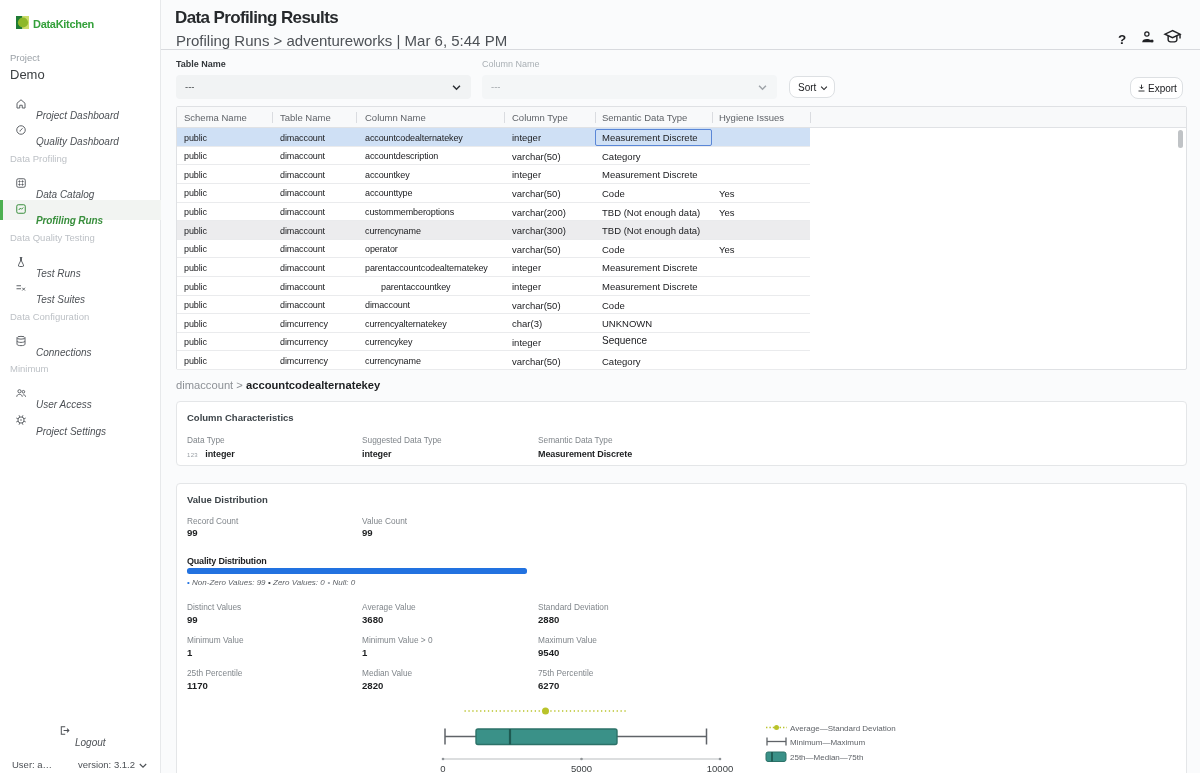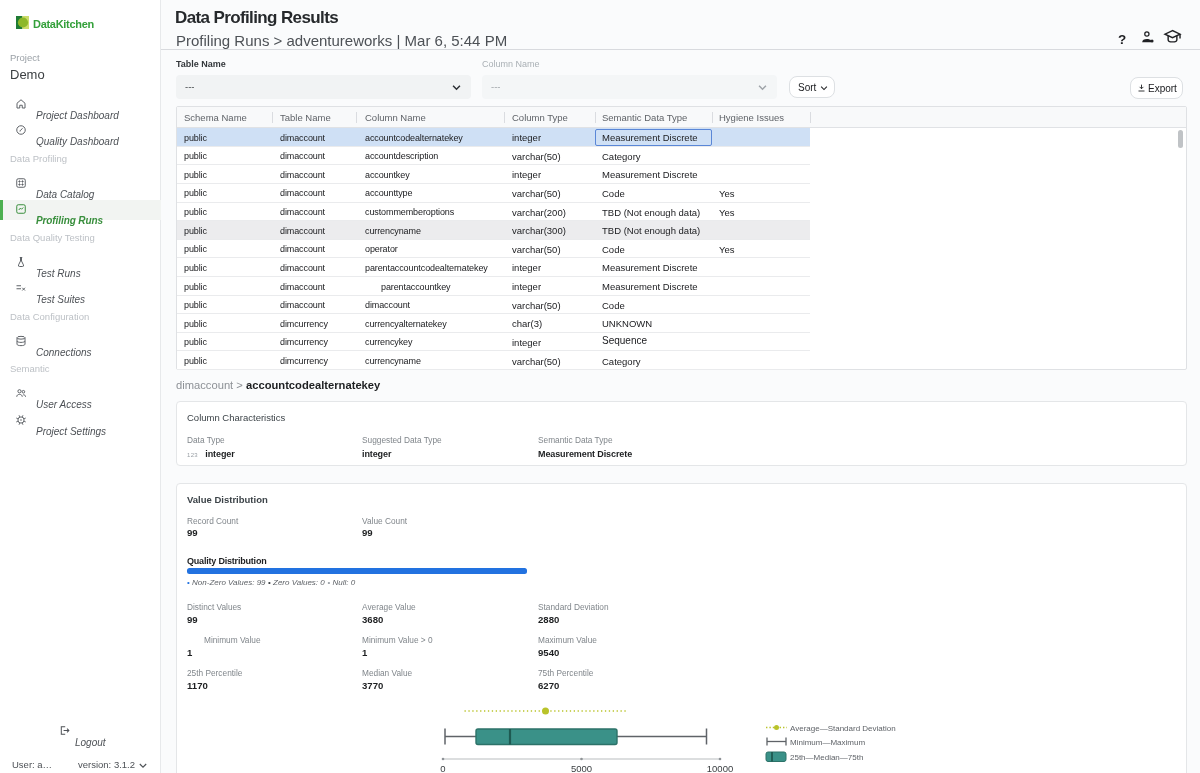--- a/index.html
+++ b/index.html
@@ -76,21 +76,21 @@
       <span class="txt">Test Suites</span>
     </div>
   <div class="sect" style="top:310.5px">Data Configuration</div>
   <div class="mitem" style="top:334.7px">
       <svg width="12" height="12" viewBox="0 0 24 24" fill="none" stroke="#5f6368" stroke-width="2">
         <ellipse cx="12" cy="5.5" rx="8" ry="2.8"></ellipse>
         <path d="M4 5.5v6.5c0 1.6 3.6 2.8 8 2.8s8-1.2 8-2.8V5.5M4 12v6.5c0 1.6 3.6 2.8 8 2.8s8-1.2 8-2.8V12"></path>
       </svg>
       <span class="txt">Connections</span>
     </div>
-  <div class="sect" style="top:363px">Semantic</div>
+  <div class="sect" style="top:363px">Minimum</div>
   <div class="mitem" style="top:387.3px">
       <svg width="12" height="12" viewBox="0 0 24 24" fill="none" stroke="#5f6368" stroke-width="2">
         <circle cx="9" cy="8.5" r="3.2"></circle>
         <path d="M3.5 19.5c0-3 2.4-4.8 5.5-4.8s5.5 1.8 5.5 4.8"></path>
         <circle cx="16.8" cy="9.5" r="2.6"></circle>
         <path d="M16.5 15.5c2.6 0 4.6 1.4 4.6 4"></path>
       </svg>
       <span class="txt">User Access</span>
     </div>
   <div class="mitem" style="top:413.6px">
@@ -275,21 +275,21 @@
         <span style="position:absolute;left:188px;top:4.5px">currencyname</span>
         <span style="position:absolute;left:335px;top:4.2px;font-size:9.5px;letter-spacing:0">varchar(50)</span>
         <span style="position:absolute;left:425px;top:4.2px;font-size:9.5px;letter-spacing:0">Category</span>
       </div>
     </div>
   <div class="abs" style="left:1017px;top:130px;width:5px;height:18px;background:#c0c3c6;border-radius:2.5px"></div>
 
   <div class="abs" style="left:15px;top:378.8px;font-size:11.2px;color:#8d9196">dimaccount &gt; <span style="color:#1d1f21;font-weight:bold">accountcodealternatekey</span></div>
 
   <div class="card" style="left:15px;top:401px;width:1011px;height:65px"></div>
-  <div class="abs" style="left:26px;top:411.5px;font-size:9.5px;font-weight:normal;color:#3c4348">Column Characteristics</div>
+  <div class="abs" style="left:26px;top:411.5px;font-size:9.5px;font-weight:bold;color:#3c4348">Column Characteristics</div>
   <div class="abs lbl" style="left:26px;top:434.5px">Data Type</div>
   <div class="abs" style="left:26px;top:451.8px;font-size:6px;color:#9aa0a6;letter-spacing:0.3px">123</div>
   <div class="abs val" style="left:44.3px;top:449.3px">integer</div>
   <div class="abs lbl" style="left:201px;top:434.5px">Suggested Data Type</div>
   <div class="abs val" style="left:201px;top:449.3px">integer</div>
   <div class="abs lbl" style="left:377px;top:434.5px">Semantic Data Type</div>
   <div class="abs val" style="left:377px;top:449.3px">Measurement Discrete</div>
 
   <div class="card" style="left:15px;top:483px;width:1011px;height:330px"></div>
   <div class="abs" style="left:26px;top:493.5px;font-size:9.5px;font-weight:bold;color:#3c4348">Value Distribution</div>
@@ -304,31 +304,31 @@
     <div class="abs" style="left:107px;top:577.5px;font-size:8px;font-style:italic;color:#5f6368"><span style="color:#3c4043;font-style:normal">•</span> Zero Values: 0</div>
     <div class="abs" style="left:166.5px;top:577.5px;font-size:8px;font-style:italic;color:#5f6368"><span style="color:#9aa0a6;font-style:normal">•</span> Null: 0</div>
 
   <div class="abs lbl" style="left:26px;top:602px">Distinct Values</div>
   <div class="valn" style="left:26px;top:613.5px">99</div>
   <div class="abs lbl" style="left:201px;top:602px">Average Value</div>
   <div class="valn" style="left:201px;top:613.5px">3680</div>
   <div class="abs lbl" style="left:377px;top:602px">Standard Deviation</div>
   <div class="valn" style="left:377px;top:613.5px">2880</div>
 
-  <div class="abs lbl" style="left:43px;top:635px">Minimum Value</div>
+  <div class="abs lbl" style="left:26px;top:635px">Minimum Value</div>
   <div class="valn" style="left:26px;top:646.5px">1</div>
   <div class="abs lbl" style="left:201px;top:635px">Minimum Value &gt; 0</div>
   <div class="valn" style="left:201px;top:646.5px">1</div>
   <div class="abs lbl" style="left:377px;top:635px">Maximum Value</div>
   <div class="valn" style="left:377px;top:646.5px">9540</div>
 
   <div class="abs lbl" style="left:26px;top:668px">25th Percentile</div>
   <div class="valn" style="left:26px;top:679.5px">1170</div>
   <div class="abs lbl" style="left:201px;top:668px">Median Value</div>
-  <div class="valn" style="left:201px;top:679.5px">3770</div>
+  <div class="valn" style="left:201px;top:679.5px">2820</div>
   <div class="abs lbl" style="left:377px;top:668px">75th Percentile</div>
   <div class="valn" style="left:377px;top:679.5px">6270</div>
 
   <svg class="abs" style="left:270px;top:695px" width="320" height="85" viewBox="0 0 320 85">
     <line x1="33.5" y1="16" x2="195.5" y2="16" stroke="#b9c32a" stroke-width="1.5" stroke-dasharray="1.3 2.6"></line>
     <circle cx="114.5" cy="16" r="3.5" fill="#b9c32a"></circle>
     <line x1="14" y1="33.5" x2="14" y2="49.5" stroke="#5f6368" stroke-width="1.5"></line>
     <line x1="275.5" y1="33.5" x2="275.5" y2="49.5" stroke="#5f6368" stroke-width="1.5"></line>
     <line x1="14" y1="41.5" x2="275.5" y2="41.5" stroke="#5f6368" stroke-width="1.4"></line>
     <rect x="45" y="34" width="141" height="15.5" rx="2" fill="#3a9188" stroke="#2c7268" stroke-width="1.4"></rect>

